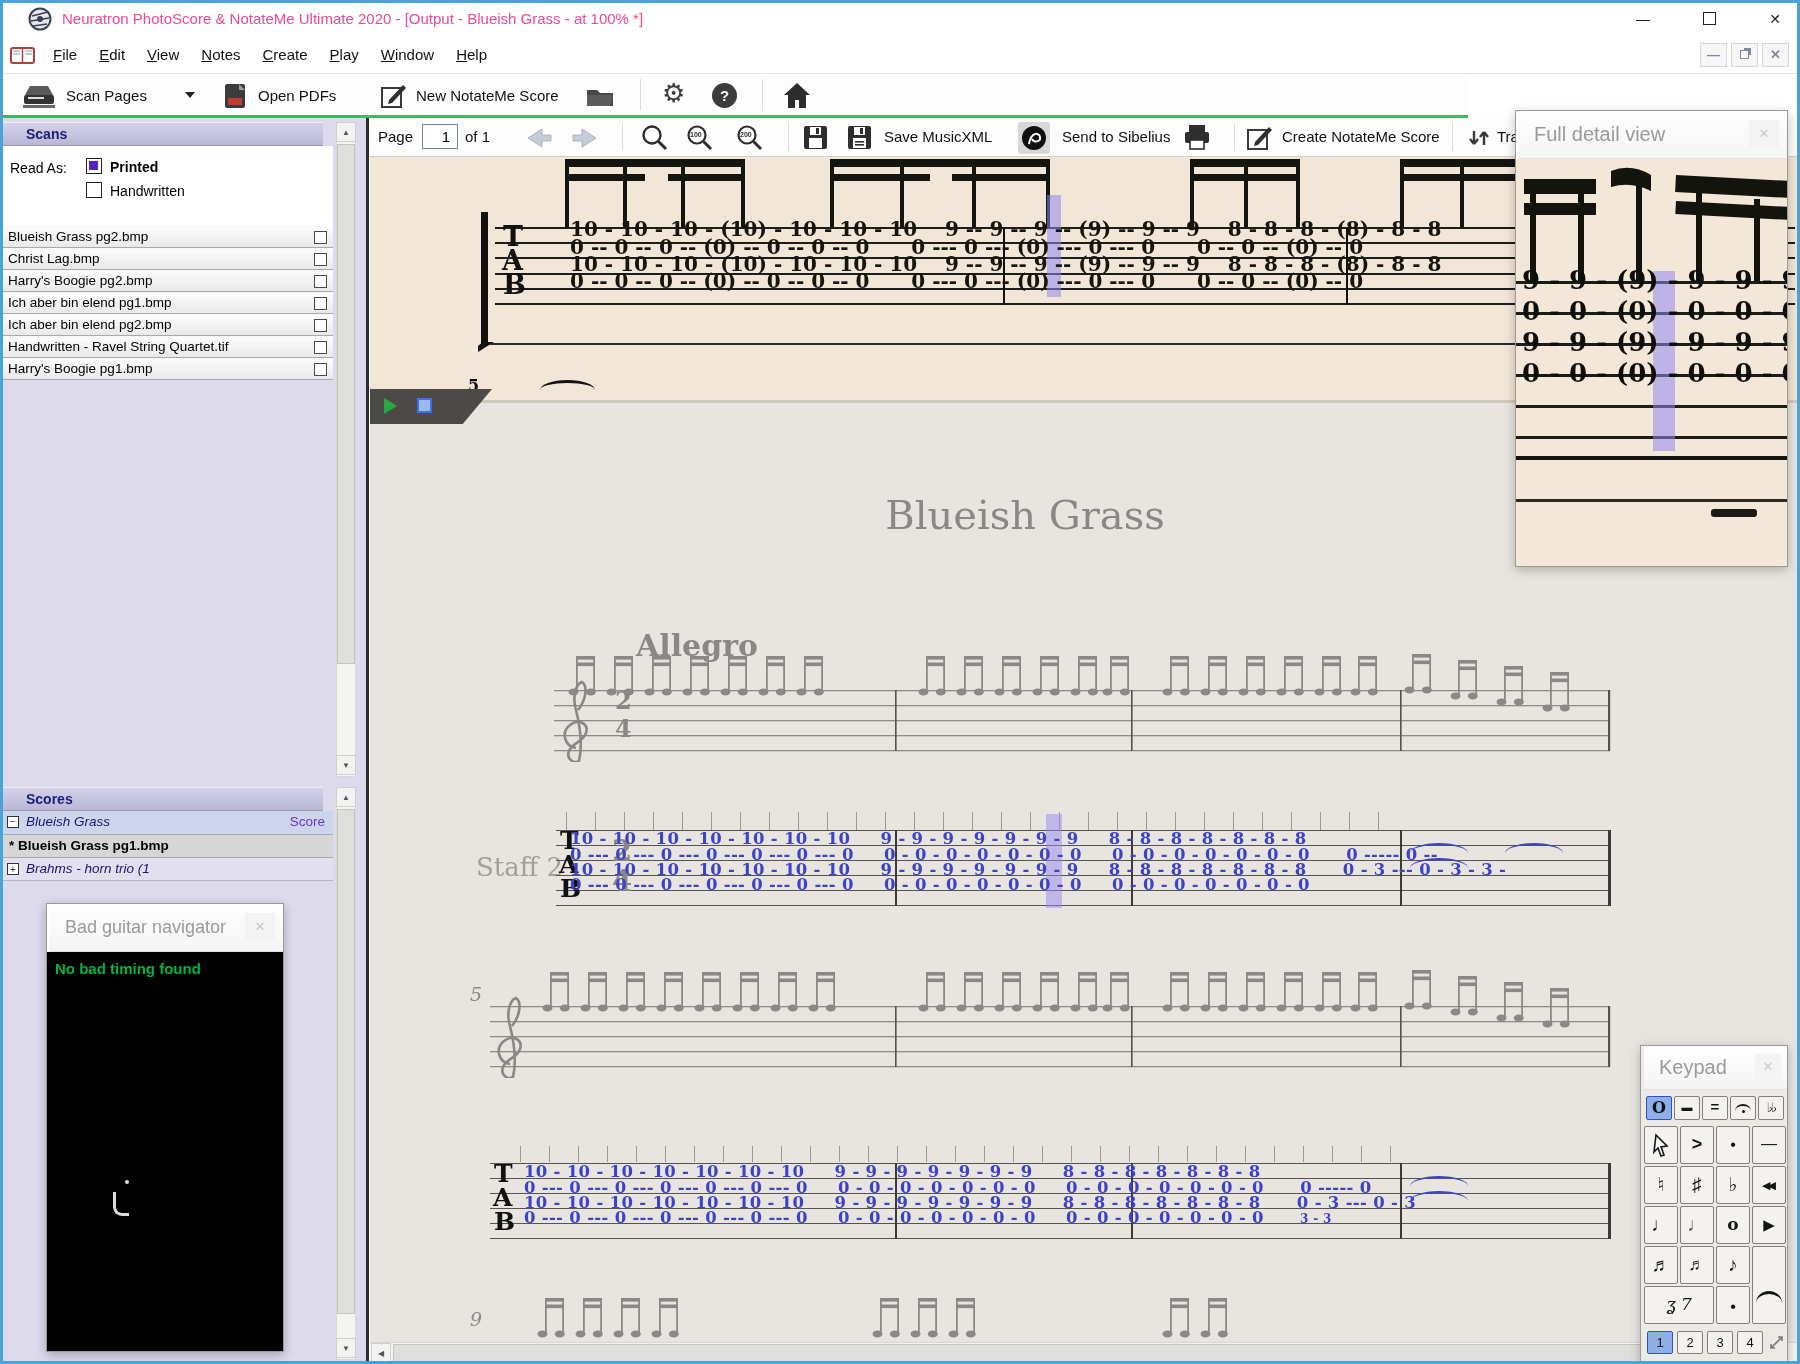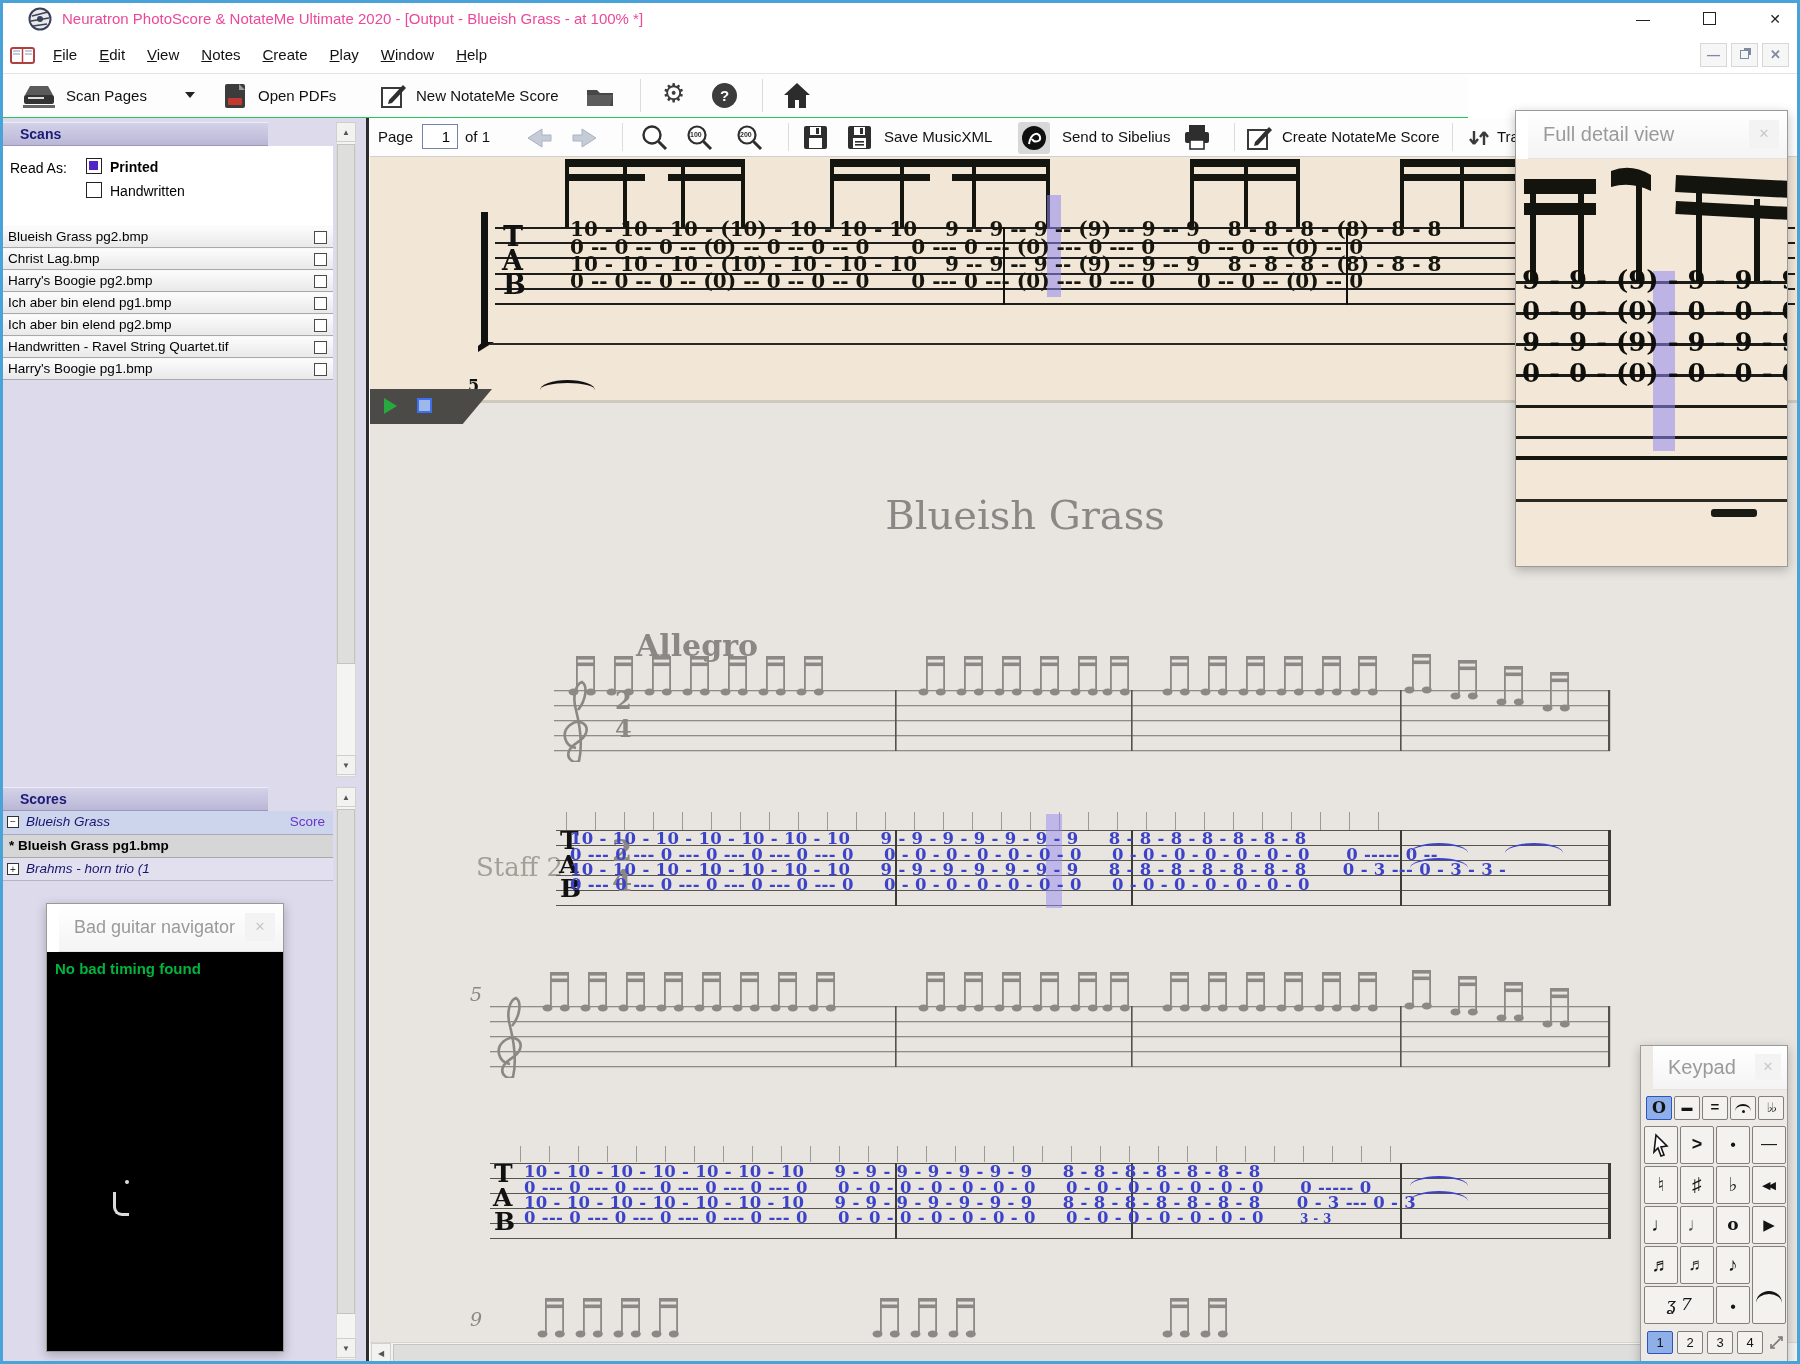--- a/index.html
+++ b/index.html
@@ -8,37 +8,37 @@
   .abs{position:absolute}
   .serif{font-family:"DejaVu Serif",serif}
   
   #titlebar{position:absolute;left:0;top:0;width:1800px;height:38px;background:#fff}
   #titletext{position:absolute;left:62px;top:10px;font-size:15px;color:#ec4899}
   .winbtn{position:absolute;top:8px;width:30px;height:22px;text-align:center;line-height:22px;font-size:14px;color:#222}
   #menubar{position:absolute;left:0;top:38px;width:1800px;height:36px;background:#fff;border-bottom:1px solid #e4e4e4}
   .mi{display:inline-block;padding:8px 11px 7px 11px;font-size:15px;color:#111}
   .mi::first-letter{text-decoration:underline}
   .mdibtn{position:absolute;top:5px;width:27px;height:24px;background:#f6f6f6;border:1px solid #d7d7d7;color:#7d8aa0;text-align:center;line-height:22px;font-size:13px;font-weight:bold}
-  #toolbar{position:absolute;left:0;top:74px;width:1468px;height:44px;background:#fdfdfd;border-bottom:1px solid #22c55e;z-index:4}
+  #toolbar{position:absolute;left:0;top:74px;width:1468px;height:44px;background:#fdfdfd;border-bottom:3px solid #22c55e;z-index:4}
   .tlabel{position:absolute;font-size:15px;color:#111;top:13px}
   .vsep{position:absolute;top:5px;bottom:5px;width:1px;background:#dcdcdc}
   
   #otoolbar{position:absolute;left:370px;top:118px;width:1430px;height:39px;background:#fdfdfd;border-bottom:1px solid #cfcfcf;z-index:4}
   .olabel{position:absolute;font-size:15px;color:#111;top:10px}
   
   #leftpanel{position:absolute;left:0;top:118px;width:366px;height:1246px;background:#dcdaeb;z-index:5}
-  .phead{position:absolute;left:0;width:268px;height:24px;background:linear-gradient(#d4d2e8,#b9b7d6);border-top:1px solid #eceafb;border-bottom:1px solid #9a98b8;color:#1b1b78;font-weight:bold;font-size:14px;line-height:22px;padding-left:20px}
+  .phead{position:absolute;left:0;width:323px;height:24px;background:linear-gradient(#d4d2e8,#b9b7d6);border-top:1px solid #eceafb;border-bottom:1px solid #9a98b8;color:#1b1b78;font-weight:bold;font-size:14px;line-height:22px;padding-left:26px}
   .frow{position:absolute;left:0;width:333px;height:22px;background:linear-gradient(#fcfcfc,#e9e9e9);border-bottom:1px solid #a9a9a9;border-top:1px solid #f7f7f7;font-size:13.5px;line-height:20px;padding-left:8px;color:#000;white-space:nowrap;overflow:hidden}
   .cbx{position:absolute;width:13px;height:13px;background:#fff;border:1px solid #4a4a4a}
   .sbtn{position:absolute;width:20px;height:20px;background:#f2f2f0;border:1px solid #cfcfcd;color:#555;font-size:8px;text-align:center;line-height:19px}
   .sthumb{position:absolute;background:#dededc;border:1px solid #c3c3c1}
   .strack{position:absolute;background:#f4f4f2;border:1px solid #d8d8d6}
   
   .fpanel{position:absolute;background:#fff;border:1px solid #9a9a9a;box-shadow:0 3px 10px rgba(0,0,0,.25)}
-  .ftitle{position:absolute;left:12px;top:0;right:0;height:48px;background:linear-gradient(#fff,#f4f4f4);border-bottom:1px solid #e2e2e2;color:#9a9a9a;font-size:20px;line-height:46px;padding-left:15px}
+  .ftitle{position:absolute;left:3px;top:0;right:0;height:48px;background:linear-gradient(#fff,#f4f4f4);border-bottom:1px solid #e2e2e2;color:#9a9a9a;font-size:20px;line-height:46px;padding-left:15px}
   .fclose{position:absolute;top:9px;width:30px;height:28px;background:#f3f3f3;color:#c8c8c8;text-align:center;line-height:27px;font-size:13px}
   
   .kbtn{position:absolute;background:#f4f2ee;border:1.5px solid #82807c;border-radius:2px;color:#141414;text-align:center;font-size:16px}
   .ksel{background:#8fafe8 !important;border-color:#2f54c0 !important}
   
   .tabrow{position:absolute;font-family:"DejaVu Serif",serif;font-weight:bold;font-size:16.5px;color:#3d43c8;white-space:pre;letter-spacing:.3px}
   .scanrow{position:absolute;font-family:"DejaVu Serif",serif;font-weight:bold;font-size:20px;color:#16160f;white-space:pre}
   .fdrow{position:absolute;font-family:"DejaVu Serif",serif;font-weight:bold;font-size:26px;color:#0e0e0a;white-space:pre}
   .tablines{position:absolute;background:repeating-linear-gradient(to bottom,#57544f 0 1.3px,transparent 1.3px 15px)}
   .barline{position:absolute;width:2px;background:#3b3b38}

